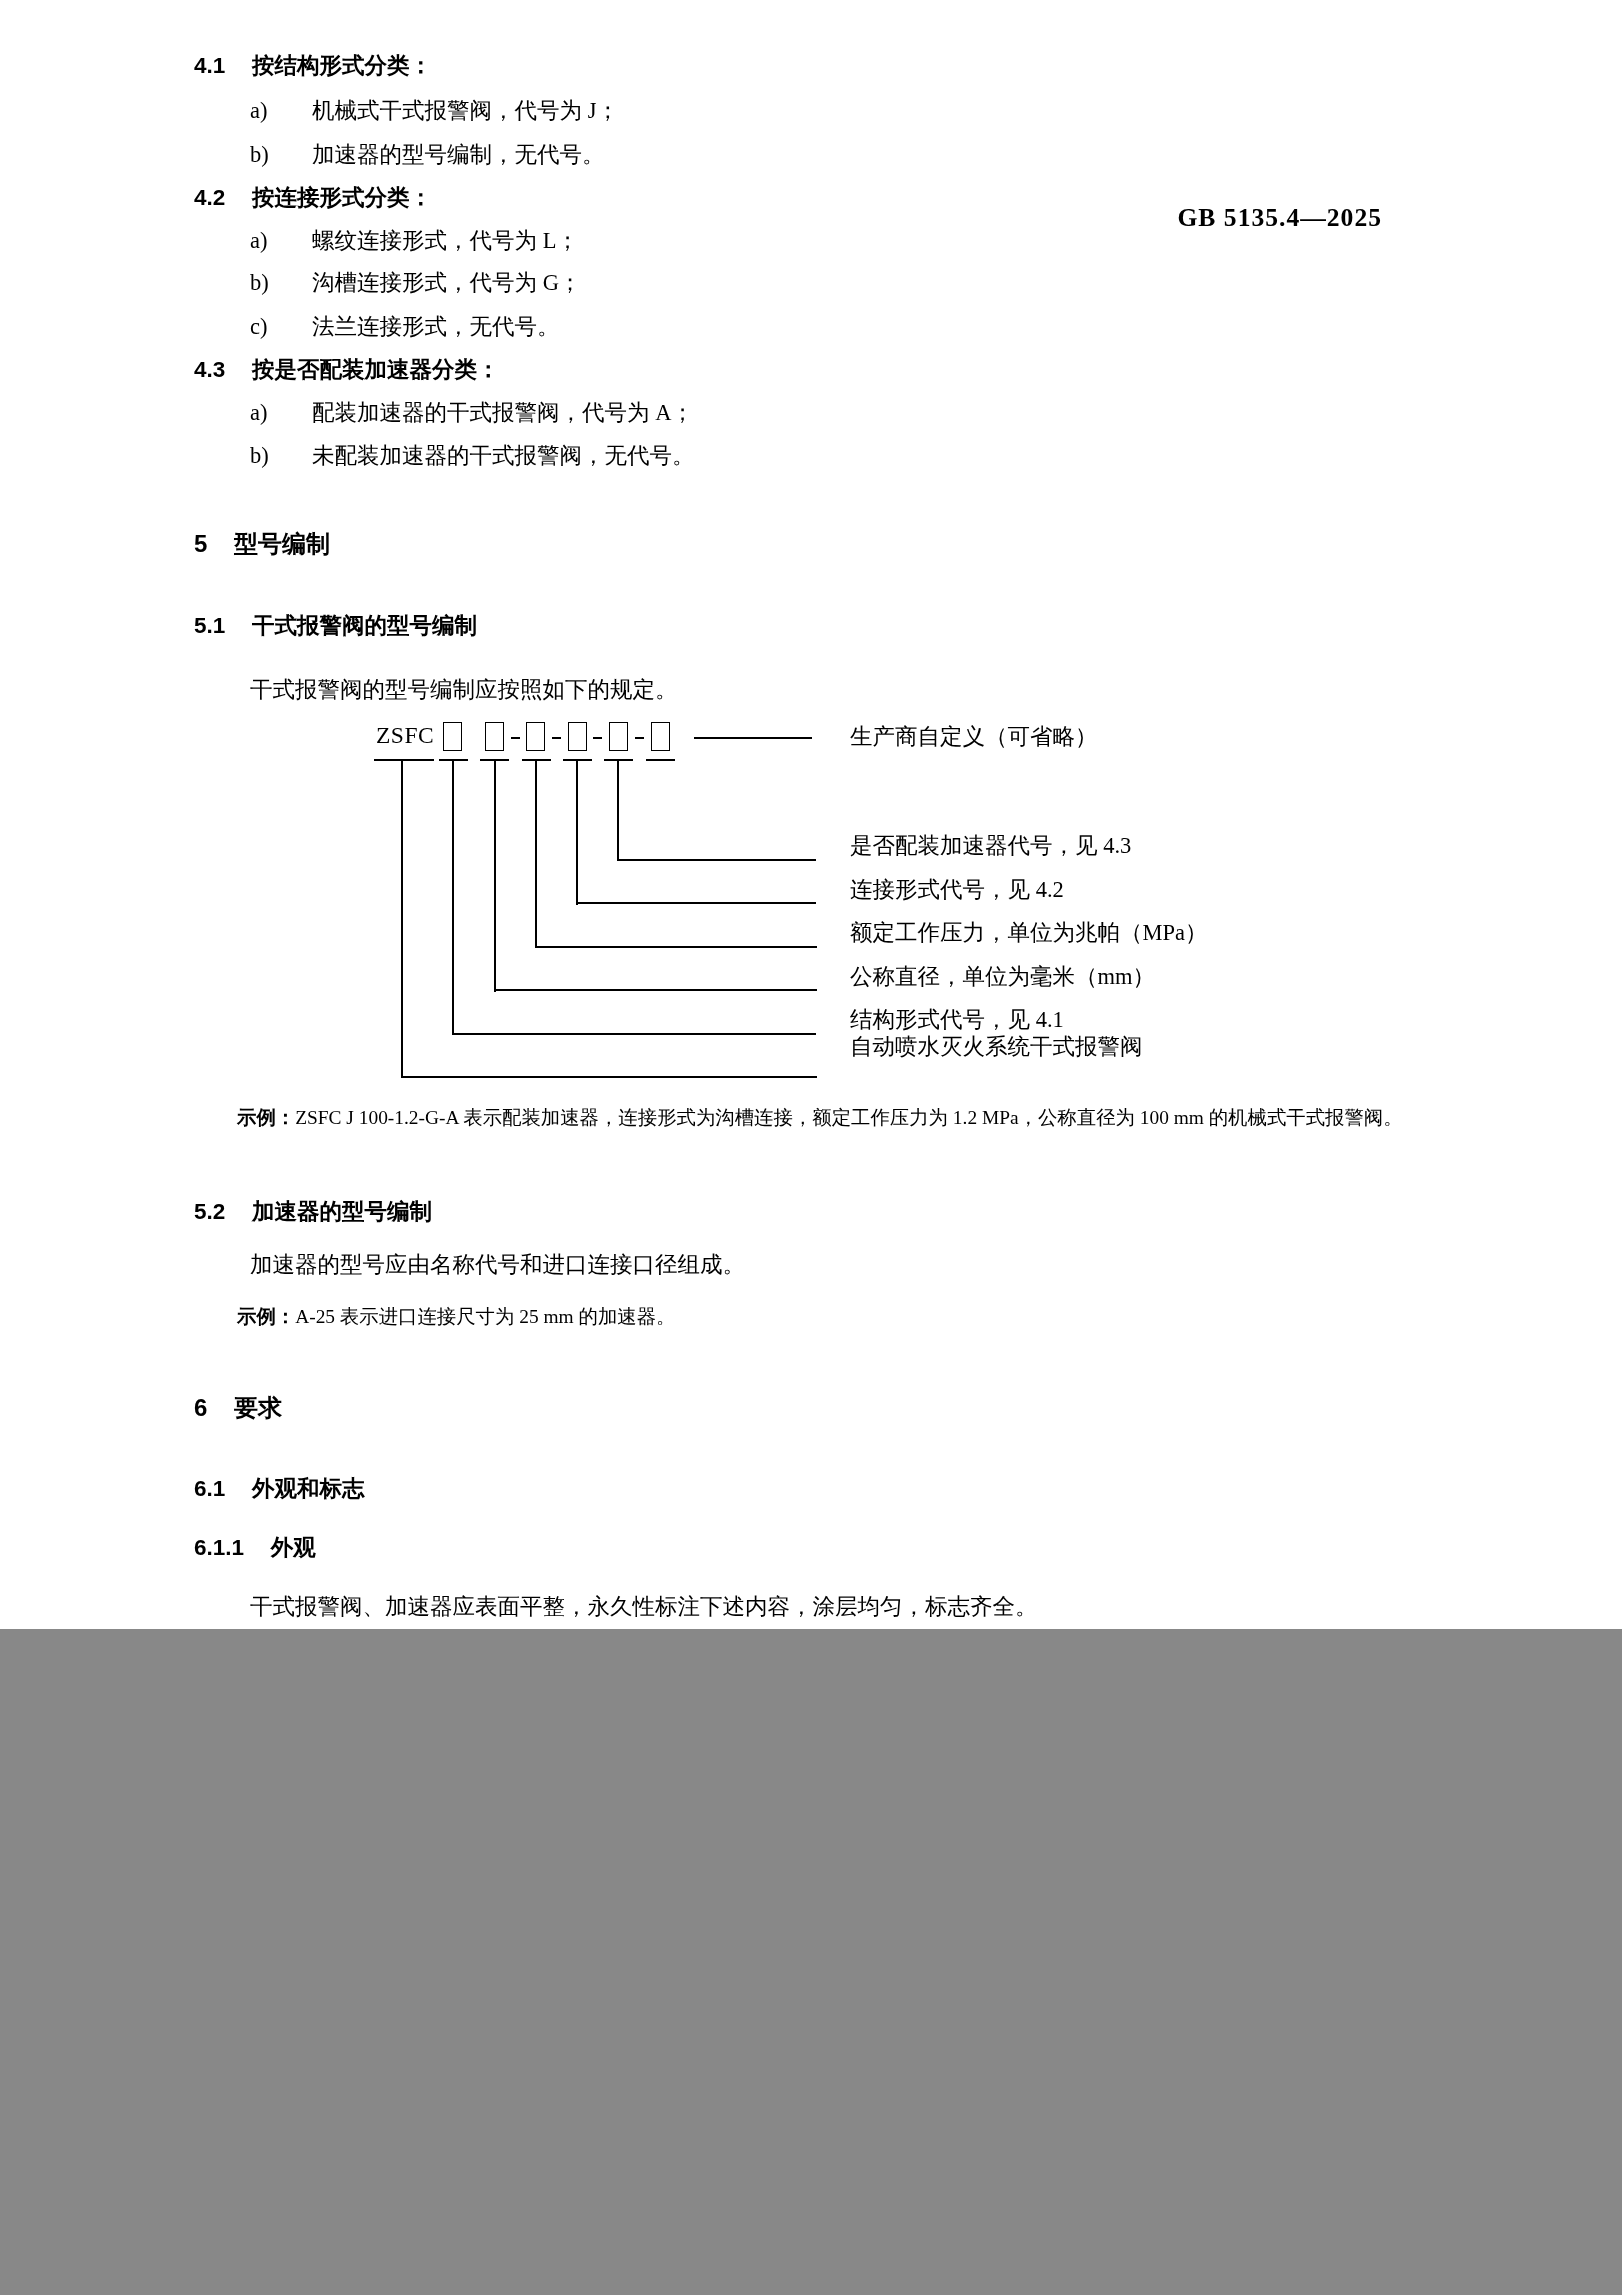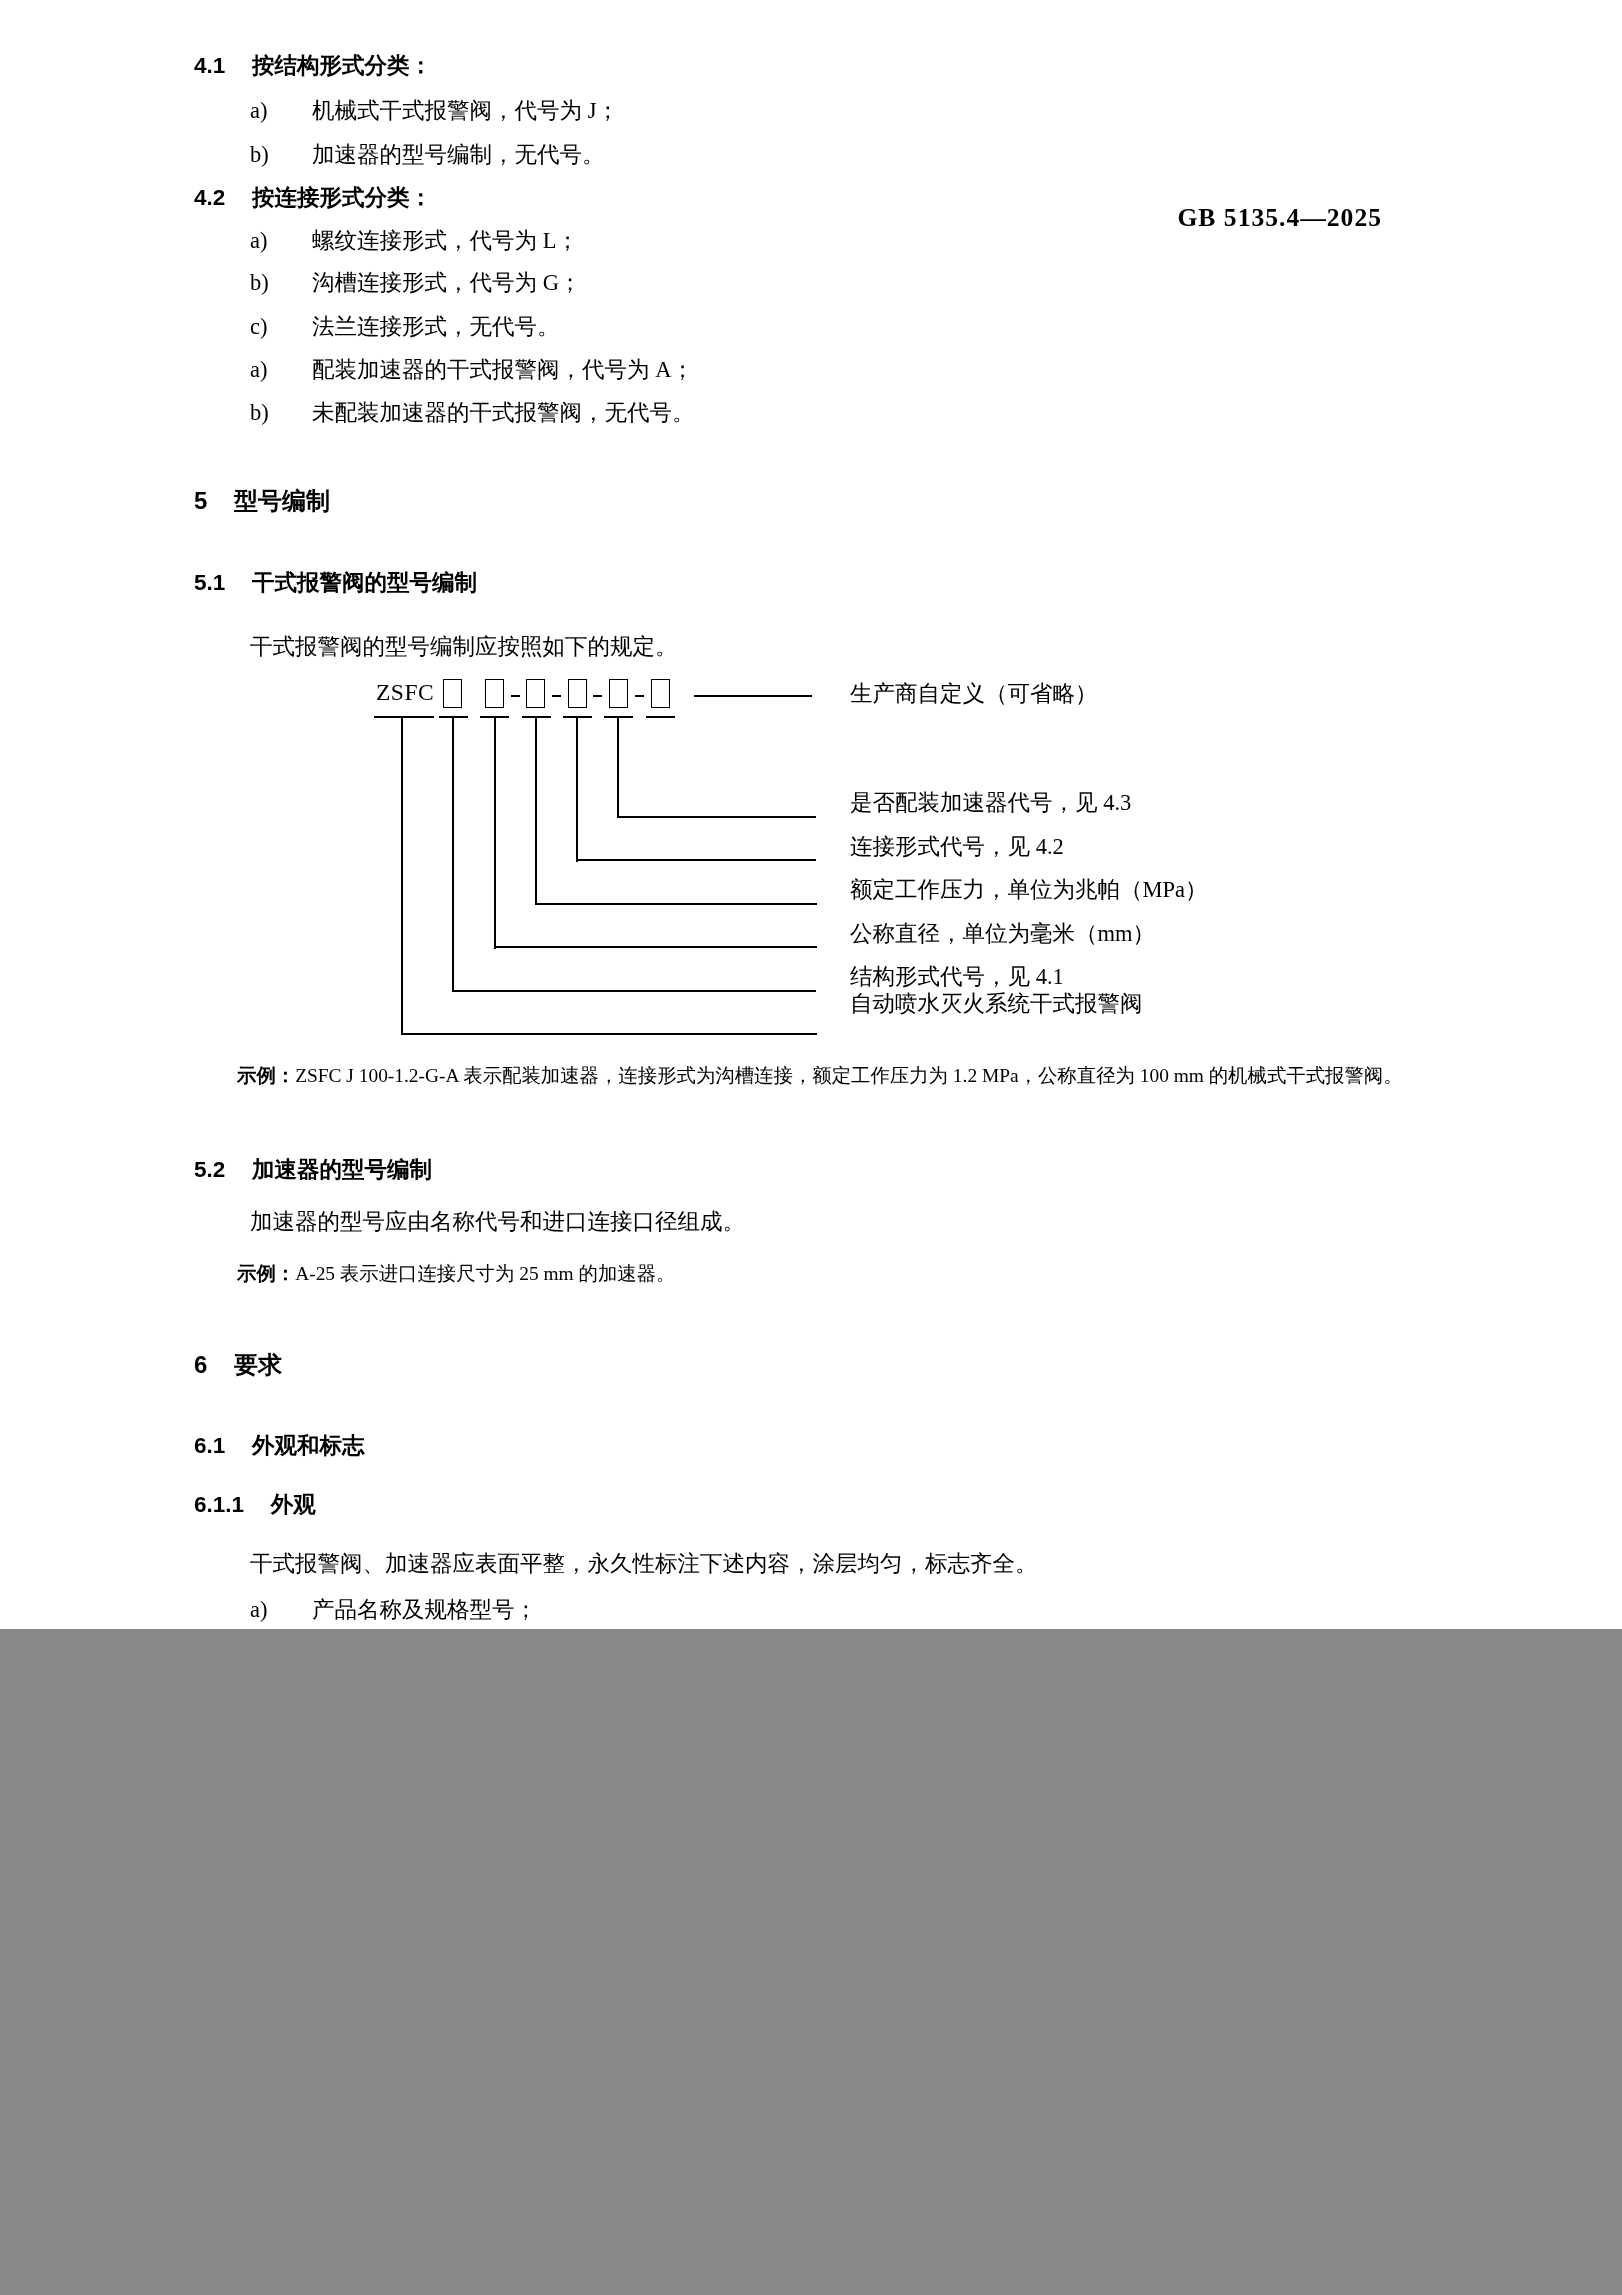--- a/index.html
+++ b/index.html
@@ -77,20 +77,23 @@
     <div class="li" style="margin-top:13.3px">
       <span class="marker">a)</span><span>螺纹连接形式，代号为 L；</span>
     </div>
     <div class="li" style="margin-top:12.3px">
       <span class="marker">b)</span><span>沟槽连接形式，代号为 G；</span>
     </div>
     <div class="li" style="margin-top:13.3px">
       <span class="marker">c)</span><span>法兰连接形式，无代号。</span>
     </div>
 
+    <div class="h-sub" style="margin-top:12.8px">
+      <span class="num">4.3</span><span>按是否配装加速器分类：</span>
+    </div>
     <div class="li" style="margin-top:13.3px">
       <span class="marker">a)</span><span>配装加速器的干式报警阀，代号为 A；</span>
     </div>
     <div class="li" style="margin-top:12.8px">
       <span class="marker">b)</span><span>未配装加速器的干式报警阀，无代号。</span>
     </div>
 
     <div class="h-sec" style="margin-top:57px">
       <span class="num">5</span><span>型号编制</span>
     </div>

